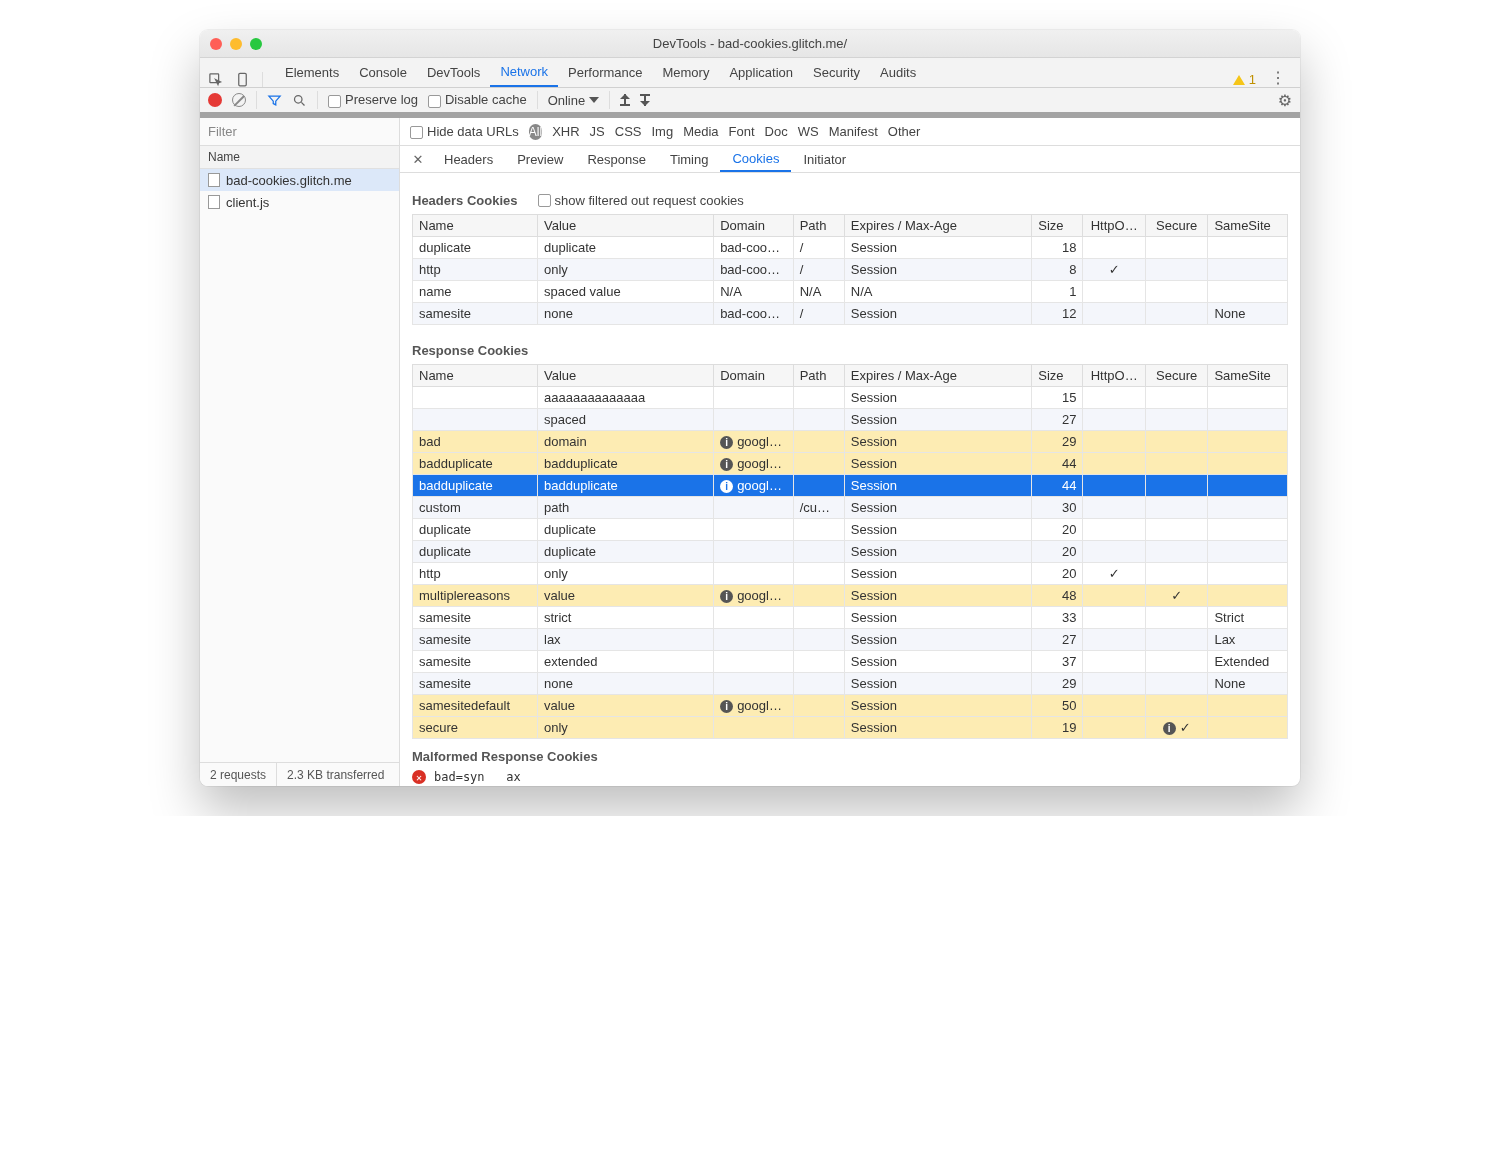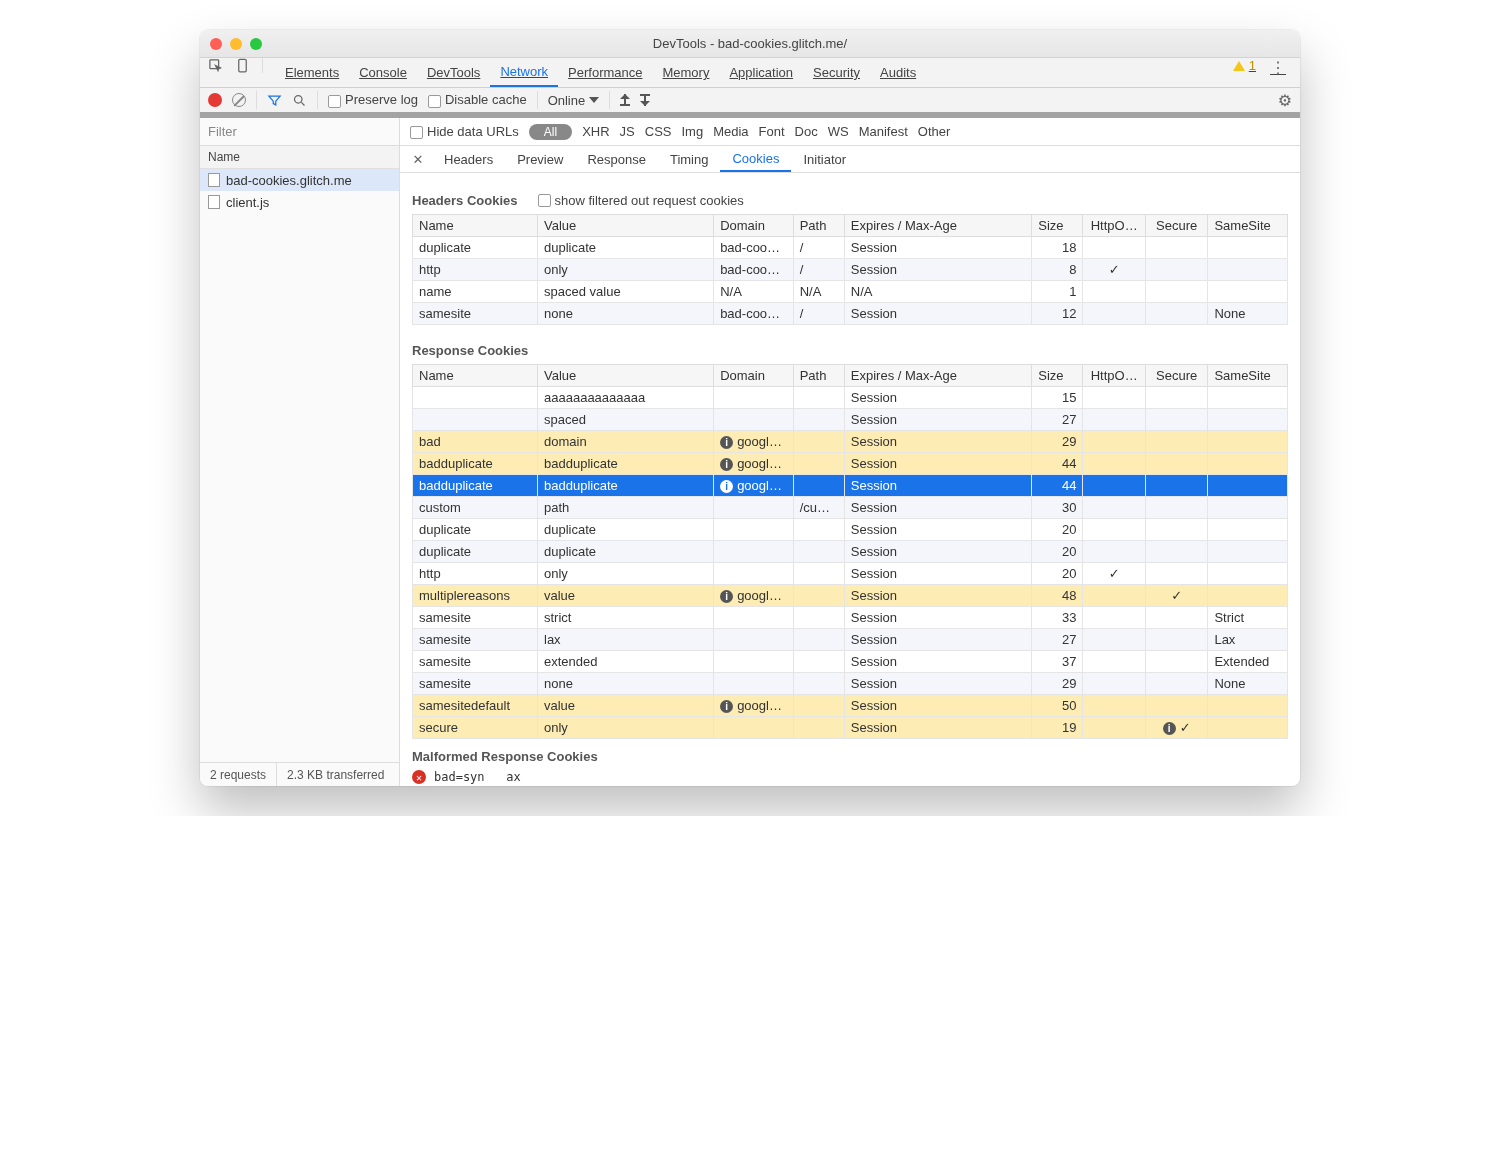--- a/index.html
+++ b/index.html
@@ -34,28 +34,27 @@
     .titlebar-title {
       position: absolute;
       left: 0; right: 0;
       text-align: center;
       font-size: 13px;
       color: #444;
       pointer-events: none;
     }
     .tabbar {
       display: flex;
-      align-items: flex-start;
+      align-items: flex-end;
       background: #f3f3f3;
       border-bottom: 1px solid #d0d0d0;
       height: 30px;
       padding: 0 8px;
       font-size: 13px;
       color: #444;
-      text-decoration: underline;
     }
     .tabbar .left-icons { display: flex; align-items: center; gap: 12px; padding-right: 12px; border-right: 1px solid #ddd; margin-right: 12px;}
     .tabbar .tab { padding: 0 10px; height: 100%; display: flex; align-items: center; cursor: default;}
     .tabbar .tab.active { color: #1a73e8; border-bottom: 2px solid #1a73e8; }
     .tabbar .spacer { flex: 1; }
     .warn-badge { color: #c09000; display: flex; align-items: center; gap: 4px; margin-right: 8px;}
     .warn-badge .tri { width: 0; height: 0; border-left: 6px solid transparent; border-right: 6px solid transparent; border-bottom: 10px solid #f5c518;}
     .dots-icon { color: #666; padding: 0 6px; font-size: 16px;}
 
     .toolbar {
@@ -95,21 +94,21 @@
       display: flex; align-items: center;
       border-bottom: 1px solid #ddd;
       height: 28px; font-size: 13px; color: #444;
     }
     .filter-input {
       width: 200px; height: 100%; border: none; border-right: 1px solid #ddd;
       padding: 0 8px; font-size: 13px; color: #888; background: #fafafa;
     }
     .filter-input::placeholder { color: #888;}
     .filter-types { display: flex; align-items: center; gap: 10px; padding: 0 10px;}
-    .pill { background: #888; color: #fff; border-radius: 8px; padding: 1px 15px; font-size: 12px;}
+    .pill { background: #888; color: #fff; border-radius: 8px; padding: 1px 0; font-size: 12px;}
 
     .body { display: flex; height: 640px;}
     .sidebar {
       width: 200px; border-right: 1px solid #ddd; background: #fafafa;
       display: flex; flex-direction: column;
     }
     .side-header {
       height: 23px; line-height: 23px; padding: 0 8px; font-size: 12px;
       background: #f3f3f3; border-bottom: 1px solid #e0e0e0; color: #444;
     }

